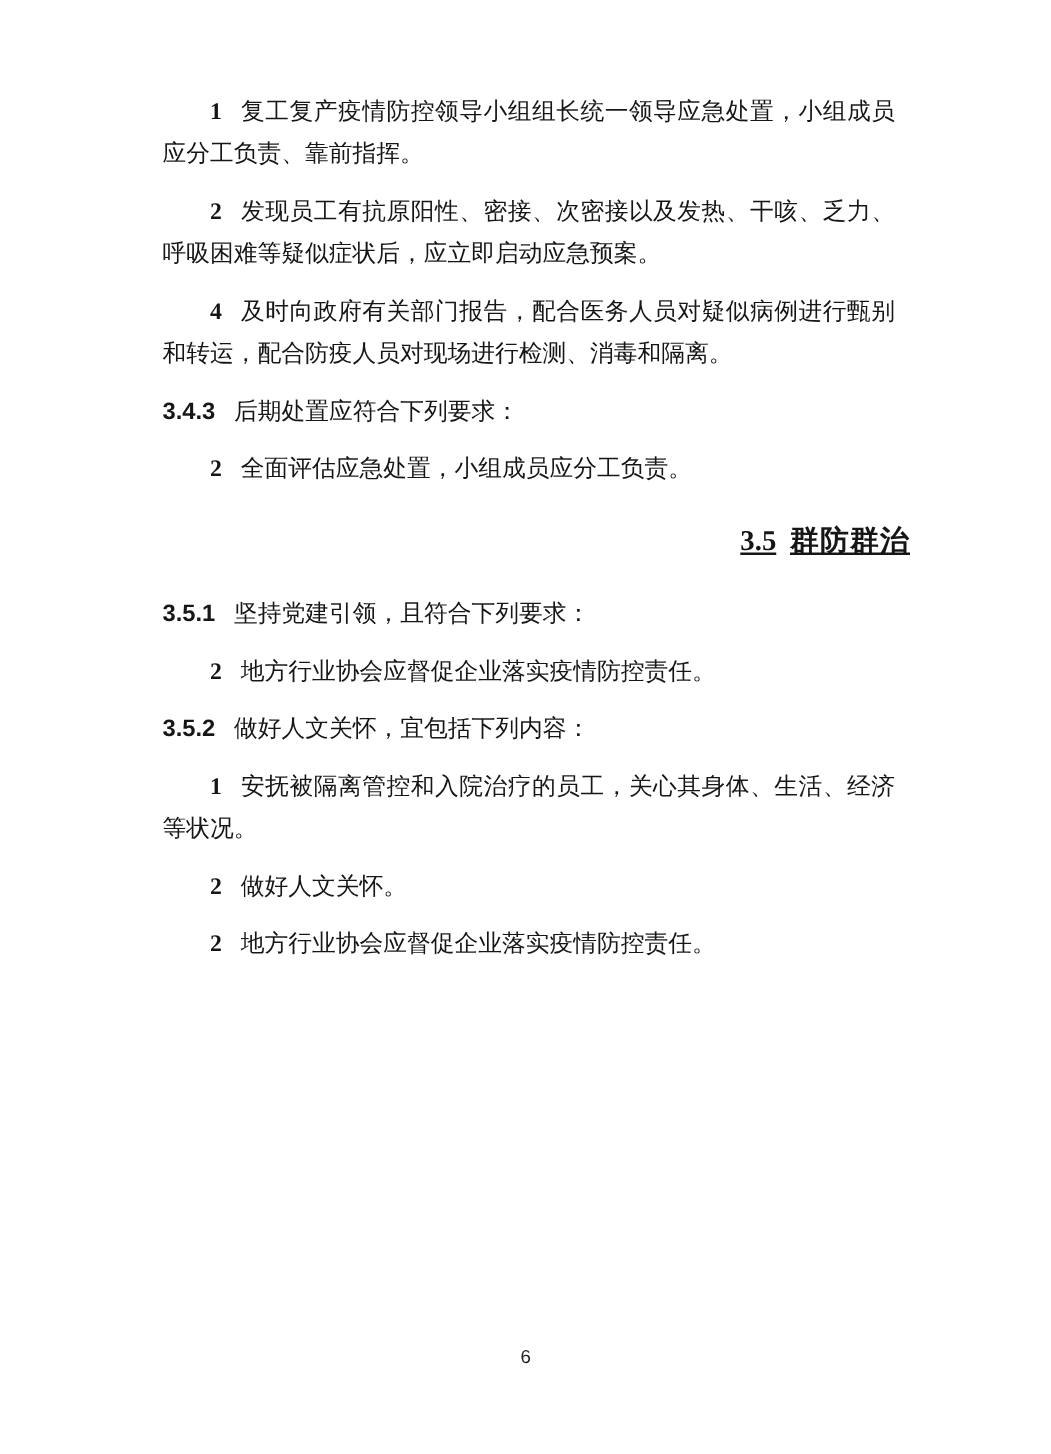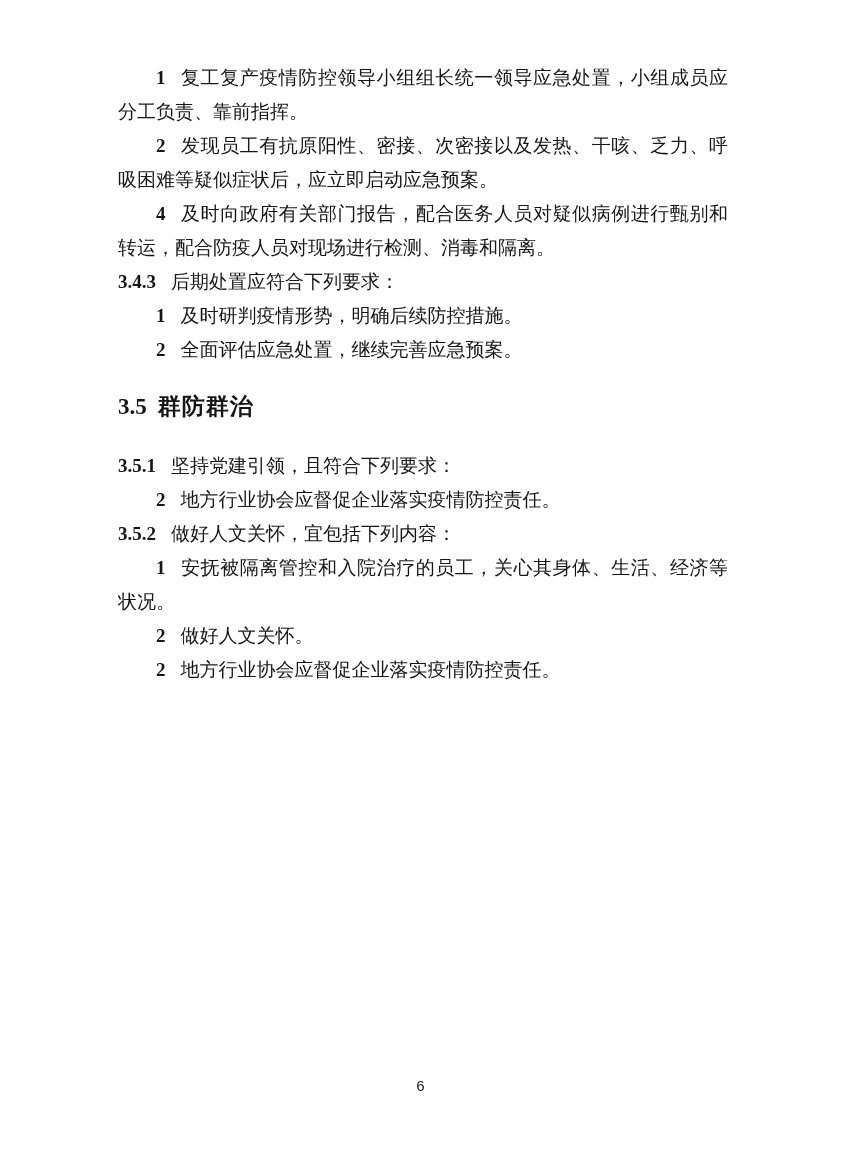--- a/index.html
+++ b/index.html
@@ -16,49 +16,50 @@
     font-family: "Liberation Serif", "DejaVu Serif", serif;
     color: #161616;
   }
   .content {
     padding: 61px 113px 0 118px;
     font-size: 19px;
     line-height: 34px;
     text-align: justify;
   }
   .content p {
-    margin: 0;
+    margin: 12px;
     padding: 0;
   }
   
   .item {
     text-indent: 38px;
   }
   .item .num {
     font-weight: bold;
     margin-right: 15px;
     font-family: "Liberation Serif", "DejaVu Serif", serif;
   }
   
   .clause {
     text-indent: 0;
   }
   .clause .num {
     font-weight: bold;
     margin-right: 15px;
-    font-family: Liberation Serif, serif;
+    font-family: Liberation Sans, sans-serif;
   }
   
   .heading {
     margin: 19px 0 22px 0;
-    text-align: left;
+    text-align: right;
     text-indent: 0;
     font-weight: bold;
     font-size: 23px;
     line-height: 40px;
+    text-decoration: underline;
   }
   .heading .hnum {
     font-family: "Liberation Serif", "DejaVu Serif", serif;
     margin-right: 11px;
   }
   .heading .htext {
     font-family: "Liberation Sans", "DejaVu Sans", sans-serif;
     letter-spacing: 1px;
   }
   .footer {
@@ -81,23 +82,22 @@
 
     <p class="item"><b class="num">1</b><span>复工复产疫情防控领导小组组长统一领导应急处置，小组成员应分工负责、靠前指挥。</span></p>
 
     <p class="item"><b class="num">2</b><span>发现员工有抗原阳性、密接、次密接以及发热、干咳、乏力、呼吸困难等疑似症状后，应立即启动应急预案。</span></p>
 
 
     <p class="item"><b class="num">4</b><span>及时向政府有关部门报告，配合医务人员对疑似病例进行甄别和转运，配合防疫人员对现场进行检测、消毒和隔离。</span></p>
 
     <p class="clause"><b class="num">3.4.3</b><span>后期处置应符合下列要求：</span></p>
 
-    <p class="item"><b class="num">1</b><span>及时研判疫情形势，明确后续防控措施。</span></p>
 
-    <p class="item"><b class="num">2</b><span>全面评估应急处置，继续完善应急预案。</span></p>
+    <p class="item"><b class="num">2</b><span>全面评估应急处置，小组成员应分工负责。</span></p>
 
     <h2 class="heading"><span class="hnum">3.5</span><span class="htext">群防群治</span></h2>
 
     <p class="clause"><b class="num">3.5.1</b><span>坚持党建引领，且符合下列要求：</span></p>
 
 
     <p class="item"><b class="num">2</b><span>地方行业协会应督促企业落实疫情防控责任。</span></p>
 
     <p class="clause"><b class="num">3.5.2</b><span>做好人文关怀，宜包括下列内容：</span></p>
 

